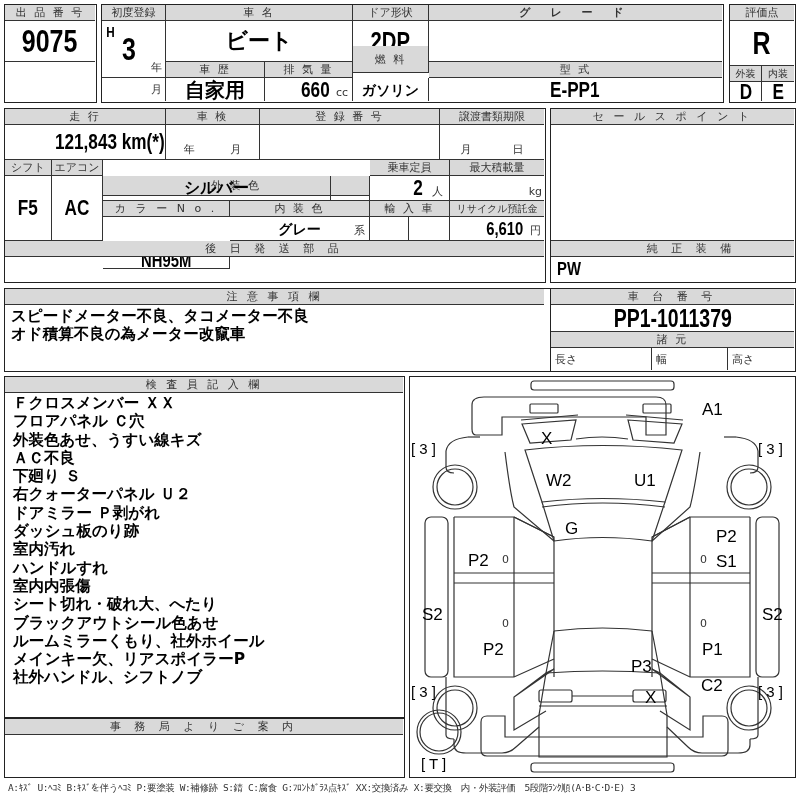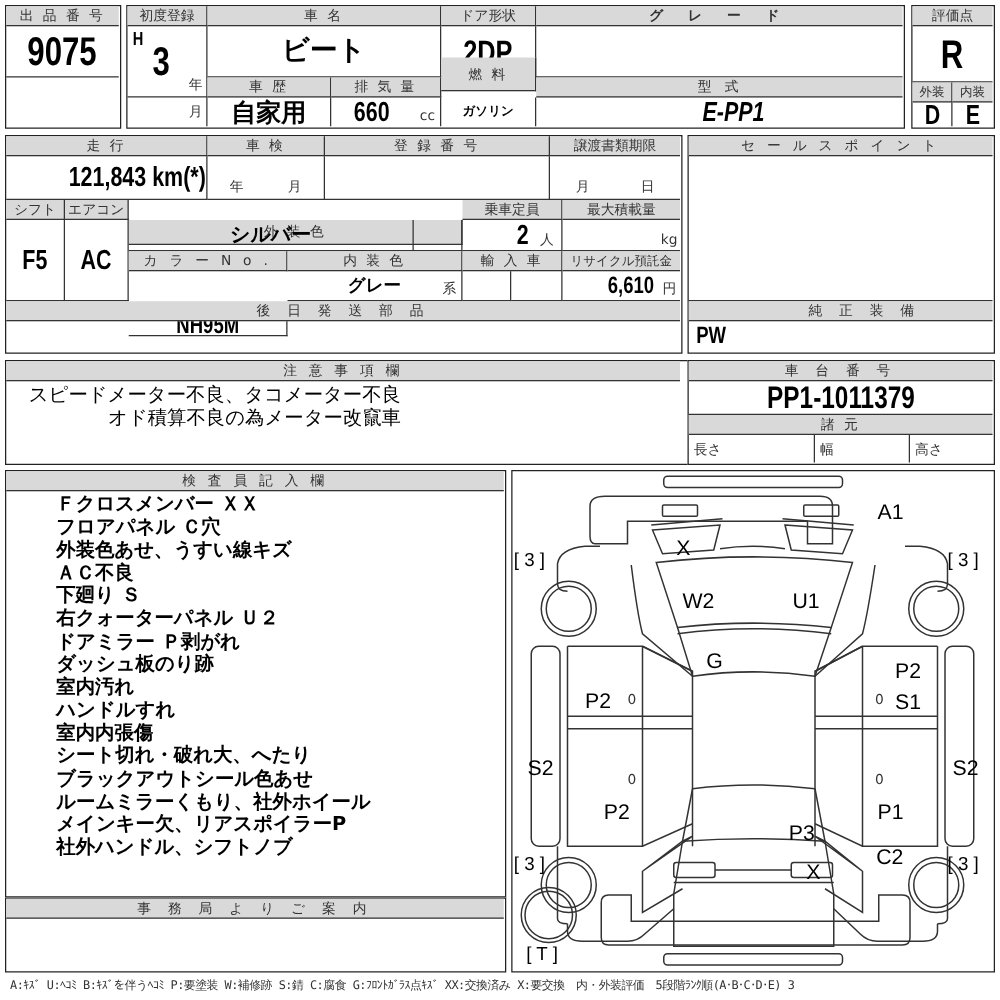--- a/index.html
+++ b/index.html
@@ -47,36 +47,36 @@
       <span class="jp" style="font-size:22px;">ビート</span>
     </div>
 
   <div class="c h" style="left:64px;top:57px;width:99px;height:16px;">車 歴</div>
   <div class="c nb" style="left:64px;top:73px;width:99px;height:23px;">
       <span class="jp" style="font-size:20px;">自家用</span>
     </div>
   <div class="c h" style="left:163px;top:57px;width:88px;height:16px;">排 気 量</div>
   <div class="c nb" style="left:163px;top:73px;width:88px;height:23px;justify-content:flex-end;padding-right:4px;">
     <span class="big v22">660</span>
-    <span class="small" style="margin-left:20px;margin-top:6px;">cc</span>
+    <span class="small" style="margin-left:2px;margin-top:6px;">cc</span>
   </div>
 
   <div class="c h" style="left:251px;top:0;width:76px;height:16px;letter-spacing:0;">ドア形状</div>
   <div class="c" style="left:251px;top:16px;width:76px;height:41px;">
       <span class="big v28" style="font-size:26px;">2DP</span>
     </div>
   <div class="c h" style="left:251px;top:41px;width:76px;height:27px;">燃 料</div>
   <div class="c nb" style="left:251px;top:73px;width:76px;height:23px;">
-      <span class="jp" style="font-size:10px;">ガソリン</span>
+      <span class="jp" style="font-size:14px;">ガソリン</span>
     </div>
 
   <div class="c h nr" style="left:327px;top:0;width:293px;height:16px;letter-spacing:8px;font-weight:bold;">グ レ ー ド</div>
   <div class="c nr" style="left:327px;top:16px;width:293px;height:41px;"></div>
-  <div class="c h nr" style="left:327px;top:57px;width:293px;height:16px;font-family:Liberation Mono, monospace;">型 式</div>
-  <div class="c nr nb" style="left:338px;top:73px;width:293px;height:23px;font-style:italic;">
+  <div class="c h nr" style="left:327px;top:57px;width:293px;height:16px;">型 式</div>
+  <div class="c nr nb" style="left:326px;top:73px;width:293px;height:23px;">
       <span class="big v22">E-PP1</span>
     </div>
 </div>
 
 <div class="box" style="left:729px;top:4px;width:67px;height:99px;">
   <div class="c h nr" style="left:0;top:0;width:64px;height:16px;letter-spacing:0;">評価点</div>
   <div class="c nr" style="left:0;top:16px;width:64px;height:45px;">
       <span class="big v28">R</span>
     </div>
   <div class="c h" style="left:0;top:61px;width:32px;height:16px;letter-spacing:0;font-size:10px;">外装</div>
@@ -162,21 +162,21 @@
   <div class="c h nr" style="left:0;top:0;width:243px;height:16px;letter-spacing:3px;">セ ー ル ス ポ イ ン ト</div>
   <div class="c nr" style="left:0;top:16px;width:243px;height:116px;"></div>
   <div class="c h nr" style="left:0;top:132px;width:243px;height:16px;letter-spacing:5px;padding-left:38px;">純 正 装 備</div>
   <div class="c nr nb" style="left:0;top:148px;width:243px;height:24px;justify-content:flex-start;padding-left:6px;">
       <span class="big v18" style="transform-origin:left center;">PW</span>
     </div>
 </div>
 
 <div class="box" style="left:4px;top:288px;width:651px;height:84px;">
   <div class="c h nr" style="left:0;top:0;width:539px;height:16px;letter-spacing:3px;">注 意 事 項 欄</div>
-  <div style="position:absolute;left:18px;top:18px;font-weight:normal;font-size:15.5px;line-height:18px;text-align:right;">
+  <div style="position:absolute;left:6px;top:18px;font-weight:bold;font-size:15.5px;line-height:18px;">
     <div>スピードメーター不良、タコメーター不良</div>
     <div>オド積算不良の為メーター改竄車</div>
   </div>
 </div>
 
 <div class="box" style="left:550px;top:288px;width:246px;height:84px;">
   <div class="c h nr" style="left:0;top:0;width:243px;height:16px;letter-spacing:5px;">車 台 番 号</div>
   <div class="c nr" style="left:0;top:16px;width:243px;height:27px;">
       <span class="big" style="font-size:25px;">PP1-1011379</span>
     </div>
@@ -187,21 +187,21 @@
   <div class="c nb" style="left:101px;top:59px;width:76px;height:22px;justify-content:flex-start;padding-left:4px;">
       <span class="small">幅</span>
     </div>
   <div class="c nr nb" style="left:177px;top:59px;width:66px;height:22px;justify-content:flex-start;padding-left:4px;">
       <span class="small">高さ</span>
     </div>
 </div>
 
 <div class="box" style="left:4px;top:376px;width:401px;height:342px;">
   <div class="c h nr" style="left:0;top:0;width:398px;height:16px;letter-spacing:3px;">検 査 員 記 入 欄</div>
-  <div class="list" style="top:17px;margin-left:32px;">
+  <div class="list" style="top:17px;">
     <div>Ｆクロスメンバー ＸＸ</div>
     <div>フロアパネル Ｃ穴</div>
     <div>外装色あせ、うすい線キズ</div>
     <div>ＡＣ不良</div>
     <div>下廻り Ｓ</div>
     <div>右クォーターパネル Ｕ２</div>
     <div>ドアミラー Ｐ剥がれ</div>
     <div>ダッシュ板のり跡</div>
     <div>室内汚れ</div>
     <div>ハンドルすれ</div>

